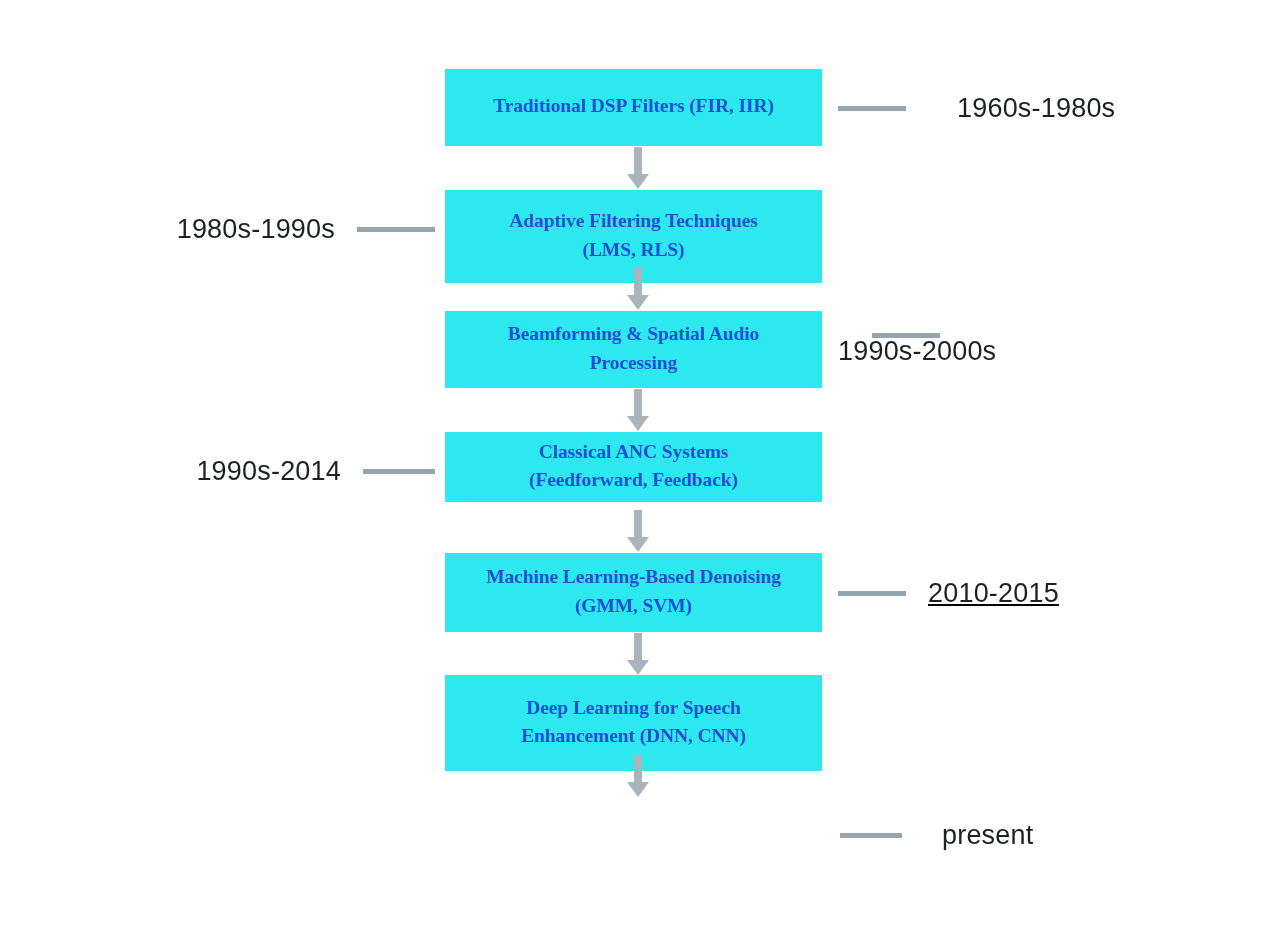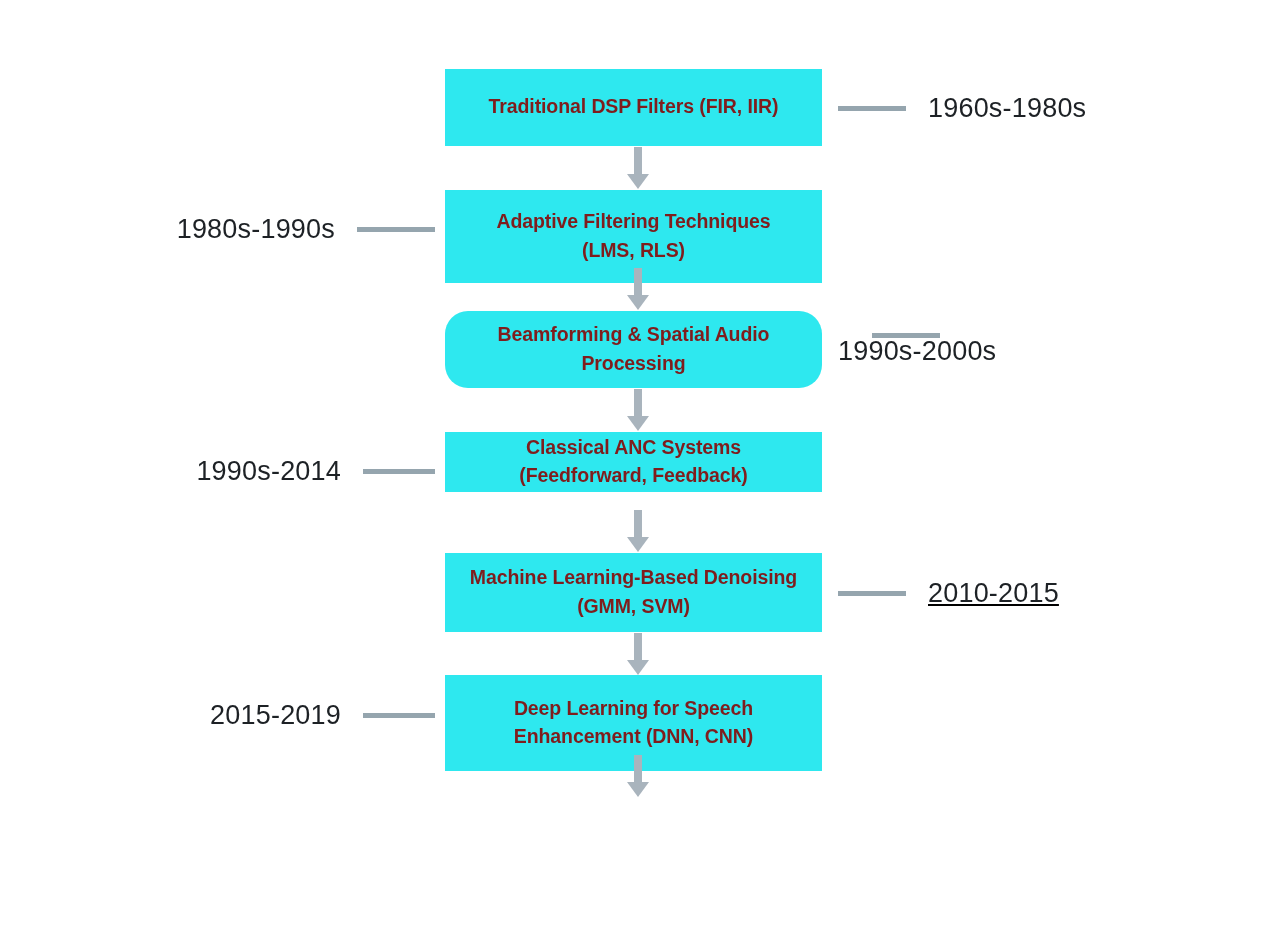--- a/index.html
+++ b/index.html
@@ -27,25 +27,25 @@
     width: 377px;
     background: #2EE8EF;
     display: flex;
     align-items: center;
     justify-content: center;
     text-align: center;
     padding: 2px 14px 4px 14px;
   }
 
   .node-label {
-    font-family: Liberation Sans, sans-serif;
+    font-family: Liberation Serif, serif;
     font-size: 19.5px;
     font-weight: bold;
     line-height: 1.45;
-    color: #7f1d1d;
+    color: #1d4ed8;
     letter-spacing: -0.1px;
     white-space: pre-line;
   }
 
   
   .arrow {
     position: absolute;
     left: 627px;
     width: 22px;
     pointer-events: none;
@@ -95,21 +95,21 @@
   .era.left  .era-text { margin-right: 22px; }
 </style>
 </head>
 <body>
 
 <div id="canvas">
 
   <div class="node" style="top:69px; height:77px;">
     <span class="node-label">Traditional DSP Filters (FIR, IIR)</span>
   </div>
-  <div class="era right" style="left:838px; top:91px;">
+  <div class="era right" style="left:838px; top:91px;gap:29px;">
     <div class="era-line" style="width:68px;"></div>
     <span class="era-text">1960s-1980s</span>
   </div>
 
   <div class="arrow" style="top:147px; height:42px;">
     <div class="stem" style="height:29px;"></div>
     <div class="head"></div>
   </div>
 
   <div class="node" style="top:190px; height:93px;">
@@ -119,35 +119,35 @@
   <div class="era left" style="left:150px; width:285px; top:212px;">
     <span class="era-text">1980s-1990s</span>
     <div class="era-line" style="width:78px;"></div>
   </div>
 
   <div class="arrow" style="top:268px; height:42px;">
     <div class="stem" style="height:29px;"></div>
     <div class="head"></div>
   </div>
 
-  <div class="node" style="top:311px; height:77px;border-radius:23px;">
+  <div class="node" style="top:311px; height:77px;">
     <span class="node-label">Beamforming &amp; Spatial Audio
 Processing</span>
   </div>
   <div class="era right" style="left:838px; top:333px;flex-direction:column;">
     <div class="era-line" style="width:68px;"></div>
     <span class="era-text">1990s-2000s</span>
   </div>
 
   <div class="arrow" style="top:389px; height:42px;">
     <div class="stem" style="height:29px;"></div>
     <div class="head"></div>
   </div>
 
-  <div class="node" style="top:432px; height:60px;">
+  <div class="node" style="top:432px; height:70px;">
     <span class="node-label">Classical ANC Systems
 (Feedforward, Feedback)</span>
   </div>
   <div class="era left" style="left:160px; width:275px; top:454px;">
     <span class="era-text">1990s-2014</span>
     <div class="era-line" style="width:72px;"></div>
   </div>
 
   <div class="arrow" style="top:510px; height:42px;">
     <div class="stem" style="height:29px;"></div>
@@ -165,24 +165,24 @@
 
   <div class="arrow" style="top:633px; height:42px;">
     <div class="stem" style="height:29px;"></div>
     <div class="head"></div>
   </div>
 
   <div class="node" style="top:675px; height:96px;">
     <span class="node-label">Deep Learning for Speech
 Enhancement (DNN, CNN)</span>
   </div>
-  <div class="era left" style="left:175px; width:260px; top:698px;">
-    <span class="era-text">2015-2019</span>
-    <div class="era-line" style="width:72px;"></div>
-  </div>
 
   <div class="arrow" style="top:755px; height:42px;">
     <div class="stem" style="height:29px;"></div>
     <div class="head"></div>
   </div>
 
+  <div class="era right" style="left:840px; top:818px;">
+    <div class="era-line" style="width:62px; margin-right:40px;"></div>
+    <span class="era-text">present</span>
+  </div>
 
 </div>
 
 </body></html>

